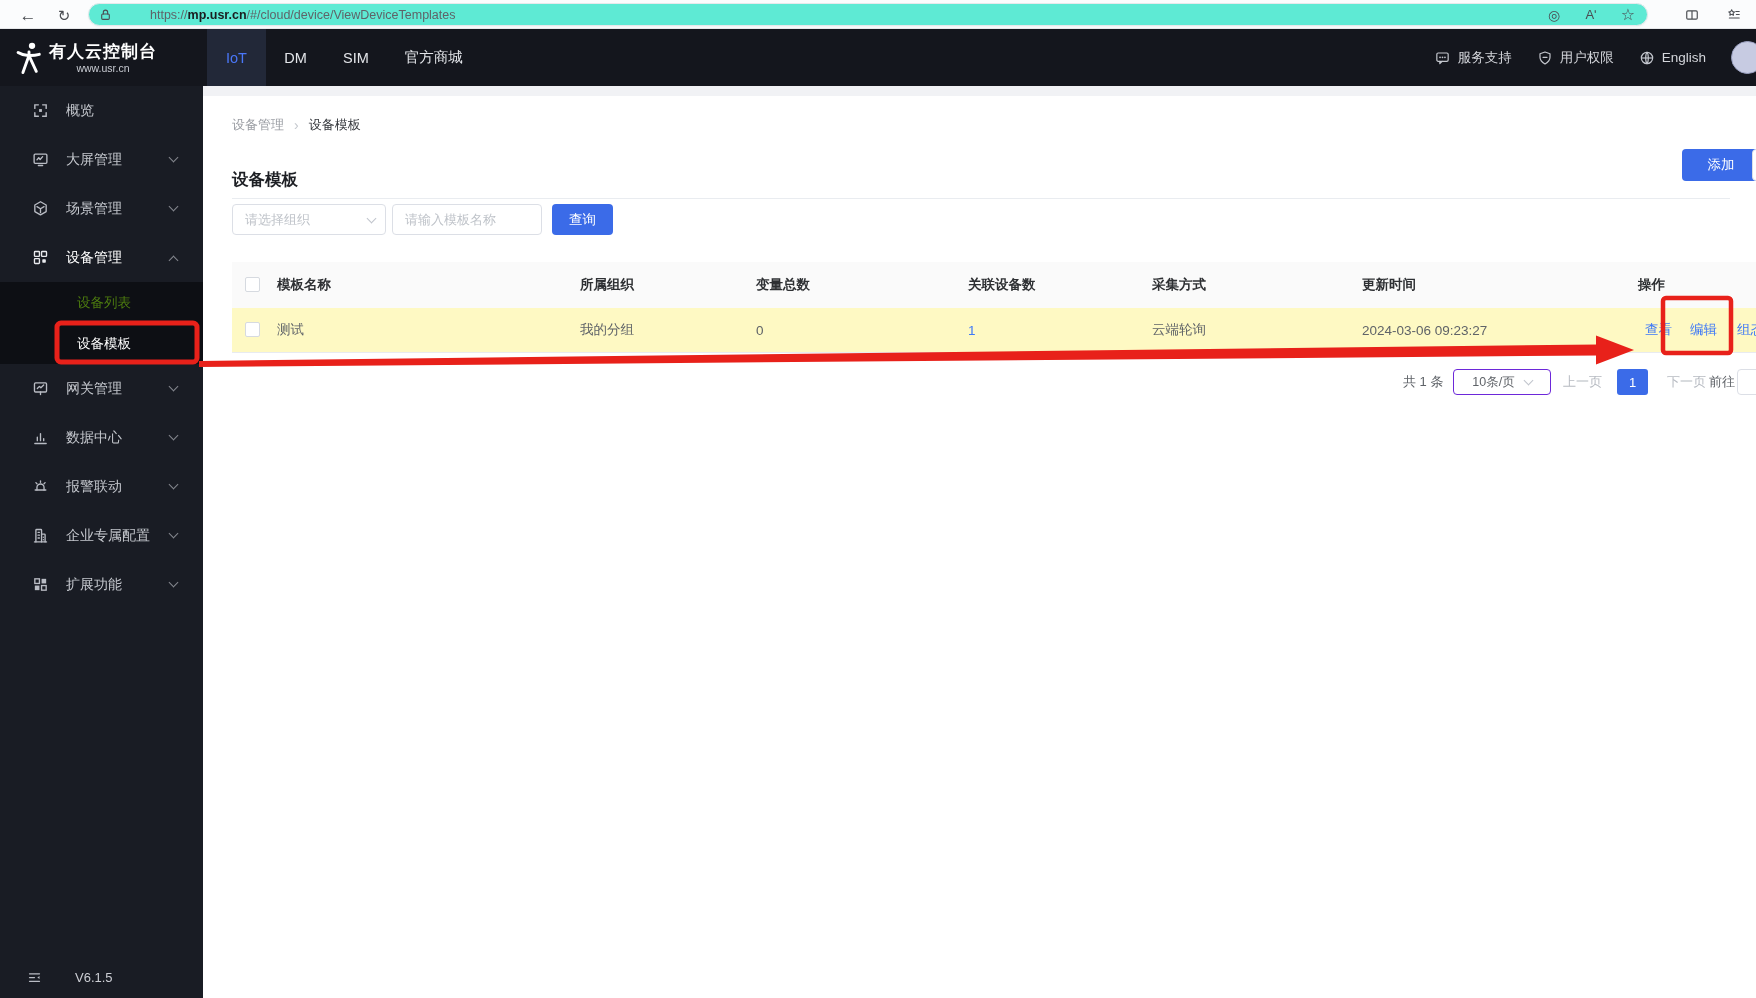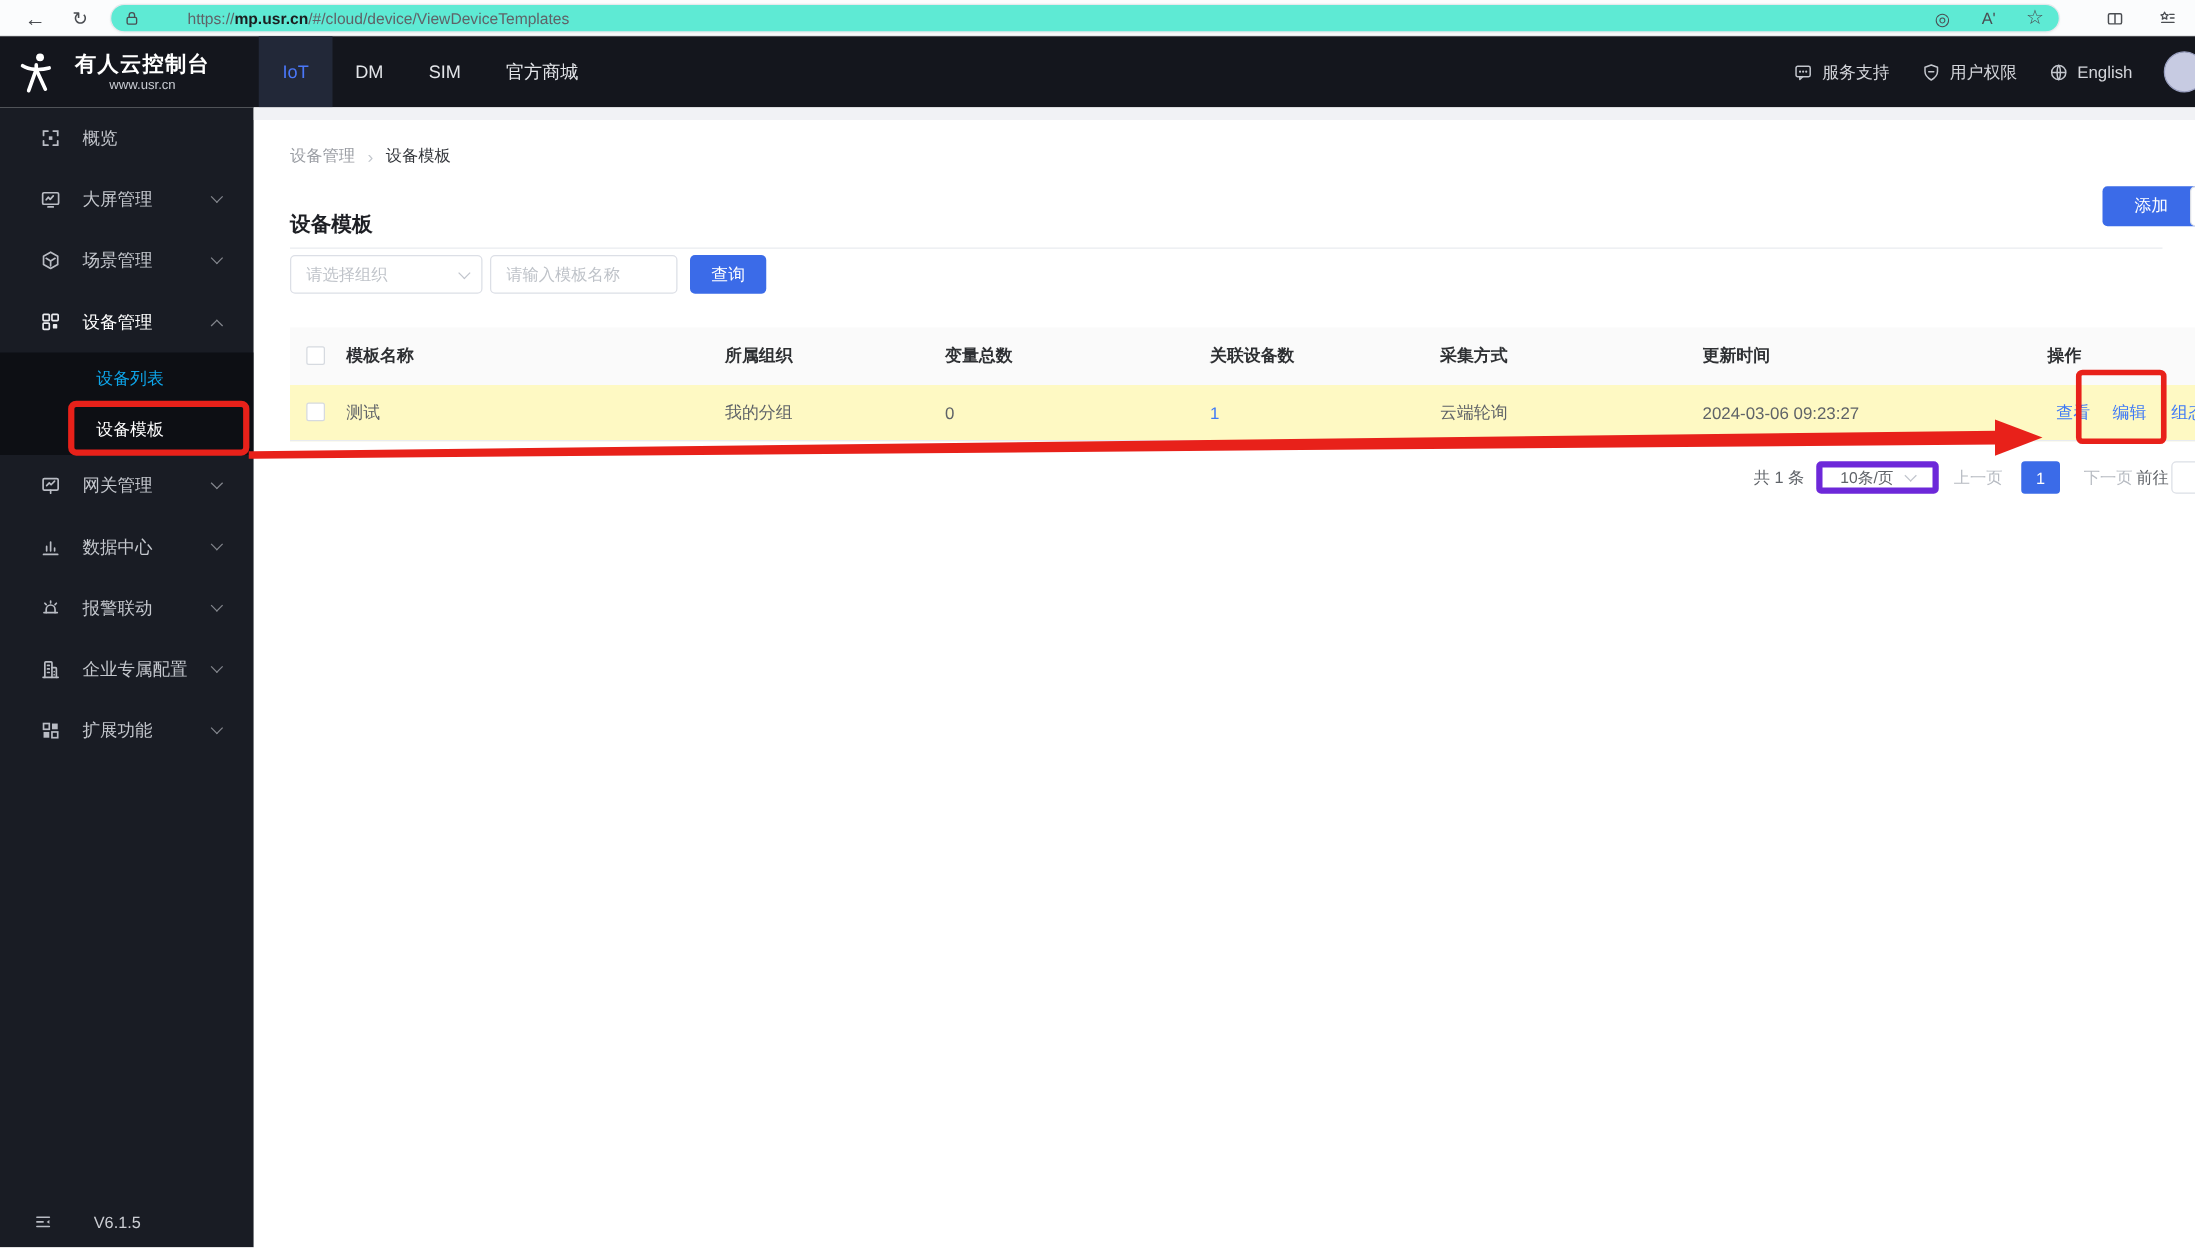--- a/index.html
+++ b/index.html
@@ -15,42 +15,42 @@
   .url-pill { position:absolute; left:88px; top:3px; width:1560px; height:23px; background:#5eead4; border:1px solid #e7e9ec; border-radius:12px; box-shadow:0 1px 2px rgba(0,0,0,.04); display:flex; align-items:center; padding:0 10px;gap:29px; }
   .url-pill svg { flex:0 0 auto; }
   .url-text { margin-left:9px; font-size:12.5px; color:#5f6368; white-space:nowrap; flex:1 1 auto; overflow:hidden; }
   .url-text b { color:#1b1d1f; font-weight:bold; }
   .pill-right { display:flex; align-items:center; gap:19px; margin-left:auto; color:#4a4d52; }
   .pill-right .bicon { width:18px; height:18px; font-size:14px; }
   .bar-right { position:absolute; right:10px; top:3px; display:flex; align-items:center; gap:18px; }
 
   
   .topnav { position:absolute; left:0; top:29px; width:1756px; height:57px; background:#14161d; display:flex; align-items:center; }
-  .brand { position:absolute; left:14px; top:0; height:57px; display:flex; align-items:center; gap:16px; }
+  .brand { position:absolute; left:14px; top:0; height:57px; display:flex; align-items:center; gap:5px; }
   .brand-txt { display:flex; flex-direction:column; align-items:center; }
   .brand-title { color:#fff; font-size:17px; font-weight:bold; letter-spacing:1px; line-height:20px; }
   .brand-sub { color:#c9ccd3; font-size:10.5px; line-height:12px; }
   .nav-tabs { position:absolute; left:207px; top:0; height:57px; display:flex; align-items:stretch; }
   .nav-tab { min-width:59px; padding:0 18px; display:flex; align-items:center; justify-content:center; color:#e3e5e9; font-size:14.5px; cursor:pointer; }
   .nav-tab.active { background:#222838; color:#4a77f8; }
   .nav-right { position:absolute; right:10px; top:0; height:57px; display:flex; align-items:center; gap:25px; }
   .nav-right-item { display:flex; align-items:center; gap:7px; color:#d4d6db; font-size:13.5px; cursor:pointer; }
   .nav-right-item svg { color:#c3c6cd; }
   .avatar { width:33px; height:33px; border-radius:50%; background:#c7cbe2; border:1px solid #9aa0c0; margin-right:-18px; cursor:pointer; }
 
   
   .sidebar { position:absolute; left:0; top:86px; width:203px; height:912px; background:#191c24; }
   .side-item { height:49px; display:flex; align-items:center; padding-left:32px; gap:17px; color:#c4c7cd; font-size:14px; cursor:pointer; }
   .side-item svg { color:#b9bcc4; flex:0 0 auto; }
   .side-item.active-parent { color:#fff; }
   .side-item.active-parent svg { color:#e9eaee; }
   .chev { width:7px; height:7px; border-right:1.5px solid #84878e; border-bottom:1.5px solid #84878e; transform:rotate(45deg); margin-left:auto; margin-right:26px; margin-top:-4px; }
   .chev.up { transform:rotate(-135deg); margin-top:5px; }
   .side-sub { background:#0d0f14; }
-  .sub-item { height:41px; display:flex; align-items:center; padding-left:77px; color:#0ea5e9; font-size:13.5px; cursor:pointer; }
+  .sub-item { height:41px; display:flex; align-items:center; padding-left:77px; color:#4d7c0f; font-size:13.5px; cursor:pointer; }
   .sub-item.active { color:#ffffff; }
   .side-footer { position:absolute; left:0; bottom:0; width:203px; height:42px; display:flex; align-items:center; padding-left:26px; gap:32px; }
   .side-footer svg { color:#b9bcc4; cursor:pointer; }
   .version { color:#ccced4; font-size:13px; }
 
   
   .main { position:absolute; left:203px; top:86px; width:1553px; height:912px; background:#fff; }
   .main-strip { position:absolute; left:0; top:0; width:1553px; height:10px; background:#f1f2f5; }
   .breadcrumb { position:absolute; left:29px; top:30px; font-size:13px; color:#9a9da3; display:flex; align-items:center; gap:10px; }
   .breadcrumb .sep { color:#c4c8ce; font-size:14px; }
@@ -74,21 +74,21 @@
   .tbl-header .cell { font-weight:bold; color:#2e3033; }
   .checkbox { position:absolute; left:13px; top:50%; margin-top:-8px; width:15px; height:15px; border:1px solid #d6dae0; border-radius:2px; background:#fff; cursor:pointer; }
   .c-name { left:45px; }  .c-org { left:348px; } .c-vars { left:524px; } .c-assoc { left:736px; }
   .c-method { left:920px; } .c-time { left:1130px; } .c-ops { left:1406px; }
   .link { color:#3e79f7; cursor:pointer; text-decoration:none; }
   .op-view { left:1413px; } .op-edit { left:1458px; } .op-scada { left:1505px; }
 
   .pager { position:absolute; top:283px; left:0; width:1553px; height:26px; font-size:13px; color:#5f6368; }
   .pg { position:absolute; top:0; height:26px; display:flex; align-items:center; }
   .pg-total { left:1200px; }
-  .pg-size { left:1250px; width:98px; border:5px solid #6d28d9; border-radius:4px; background:#fff; justify-content:center; gap:10px; font-size:12.5px; color:#5f6368; cursor:pointer; }
+  .pg-size { left:1250px; width:98px; border:1px solid #6d28d9; border-radius:4px; background:#fff; justify-content:center; gap:10px; font-size:12.5px; color:#5f6368; cursor:pointer; }
   .pg-prev { left:1360px; color:#b7bbc2; cursor:pointer; }
   .pg-page { left:1414px; width:31px; background:#3b6be8; color:#fff; border-radius:3px; justify-content:center; font-size:13px; cursor:pointer; }
   .pg-next { left:1464px; color:#b7bbc2; cursor:pointer; }
   .pg-goto { left:1506px; color:#5f6368; }
   .pg-input { position:absolute; left:1534px; top:0; width:42px; height:26px; border:1px solid #dcdfe6; border-radius:4px; outline:none; }
 
   
   .annotations { position:absolute; left:0; top:0; width:1756px; height:998px; pointer-events:none; z-index:60; }
 </style>
 </head>

